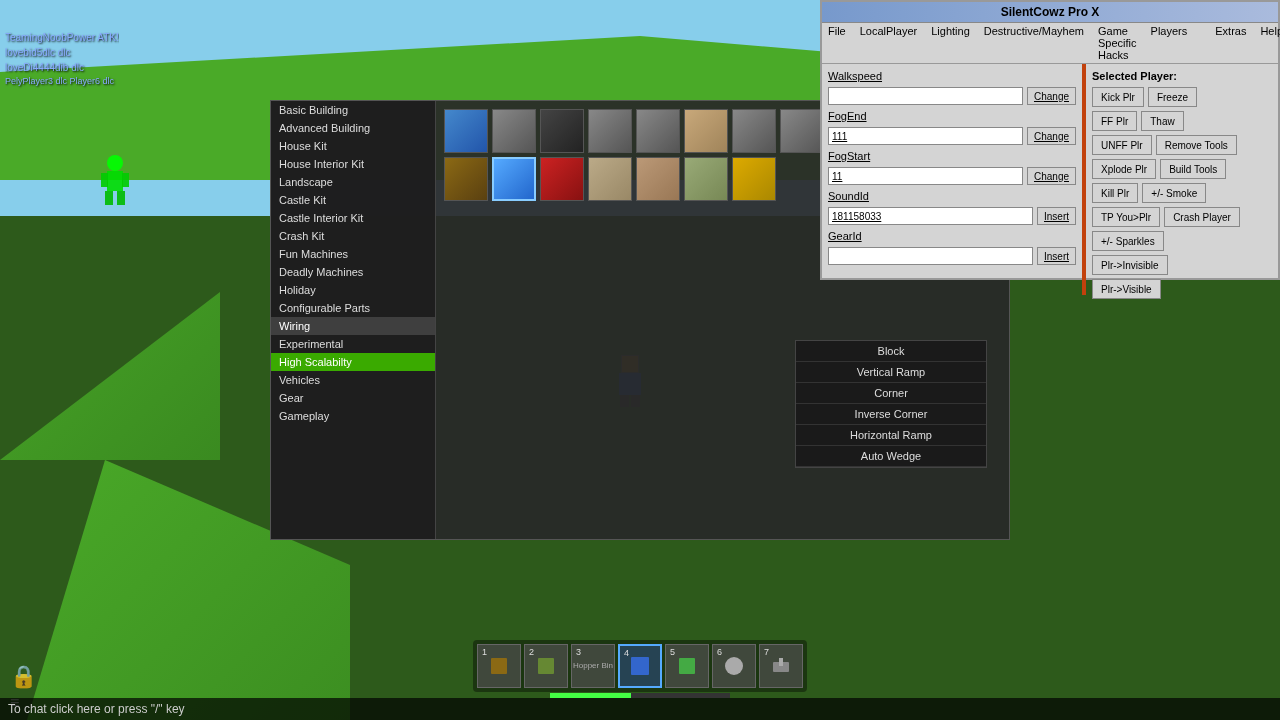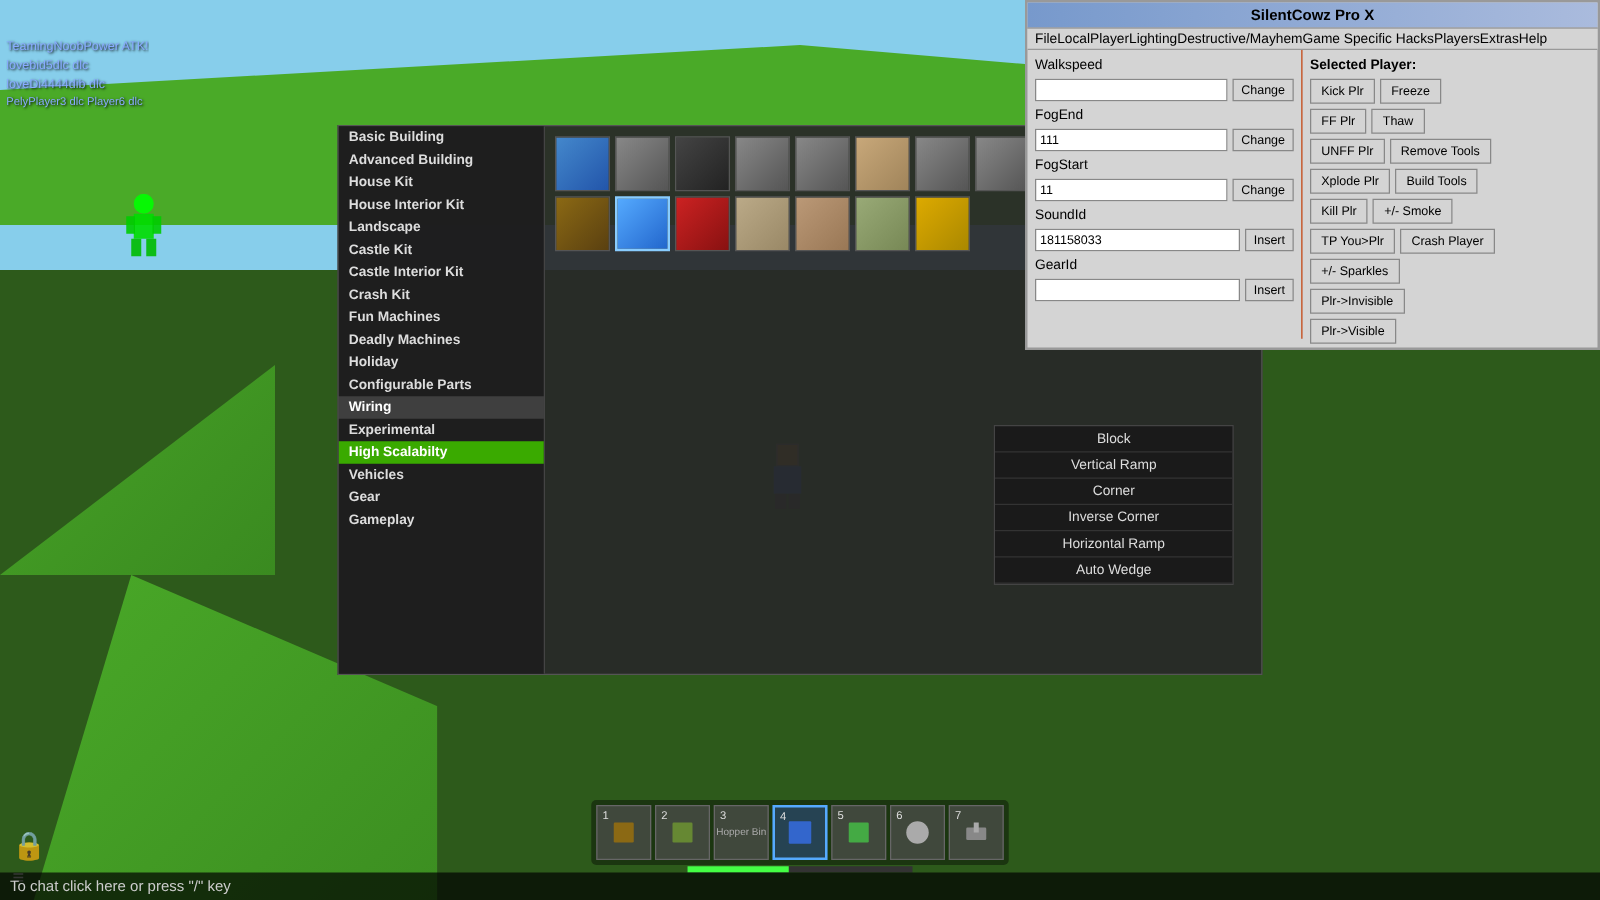--- a/index.html
+++ b/index.html
@@ -94,21 +94,20 @@
       border: 1px solid #555;
     }
 
     
     #category-sidebar {
       position: absolute;
       left: 0; top: 0;
       width: 165px; height: 100%;
       background: rgba(30, 30, 30, 0.95);
       border-right: 1px solid #444;
-      font-weight: bold;
     }
     .cat-item {
       padding: 3px 8px;
       color: #ddd;
       cursor: pointer;
       font-size: 11px;
       white-space: nowrap;
     }
     .cat-item.active-green {
       background: #3aaa00;
@@ -181,38 +180,39 @@
       color: #000;
       text-align: center;
       padding: 3px;
       font-size: 12px;
       font-weight: bold;
       border-bottom: 1px solid #888;
     }
     #hack-menubar {
       background: #d4d4d4;
       display: flex;
-      gap: 0;
+      gap: 14px;
       padding: 2px 6px;
       border-bottom: 1px solid #999;
       font-size: 11px;
     }
     .hack-menu-item {
       cursor: pointer;
       color: #000;
     }
 
     #hack-content {
       display: flex;
       height: calc(100% - 45px);
     }
     #hack-left {
-      width: 220px;
+      width: 264px;
       padding: 6px;
-      border-right: 1px solid #c2410c;
+      border-right: 4px solid #c2410c;
+      text-decoration: underline;
     }
     #hack-right {
       flex: 1;
       padding: 6px;
     }
 
     .hack-row {
       display: flex;
       align-items: center;
       margin-bottom: 5px;

